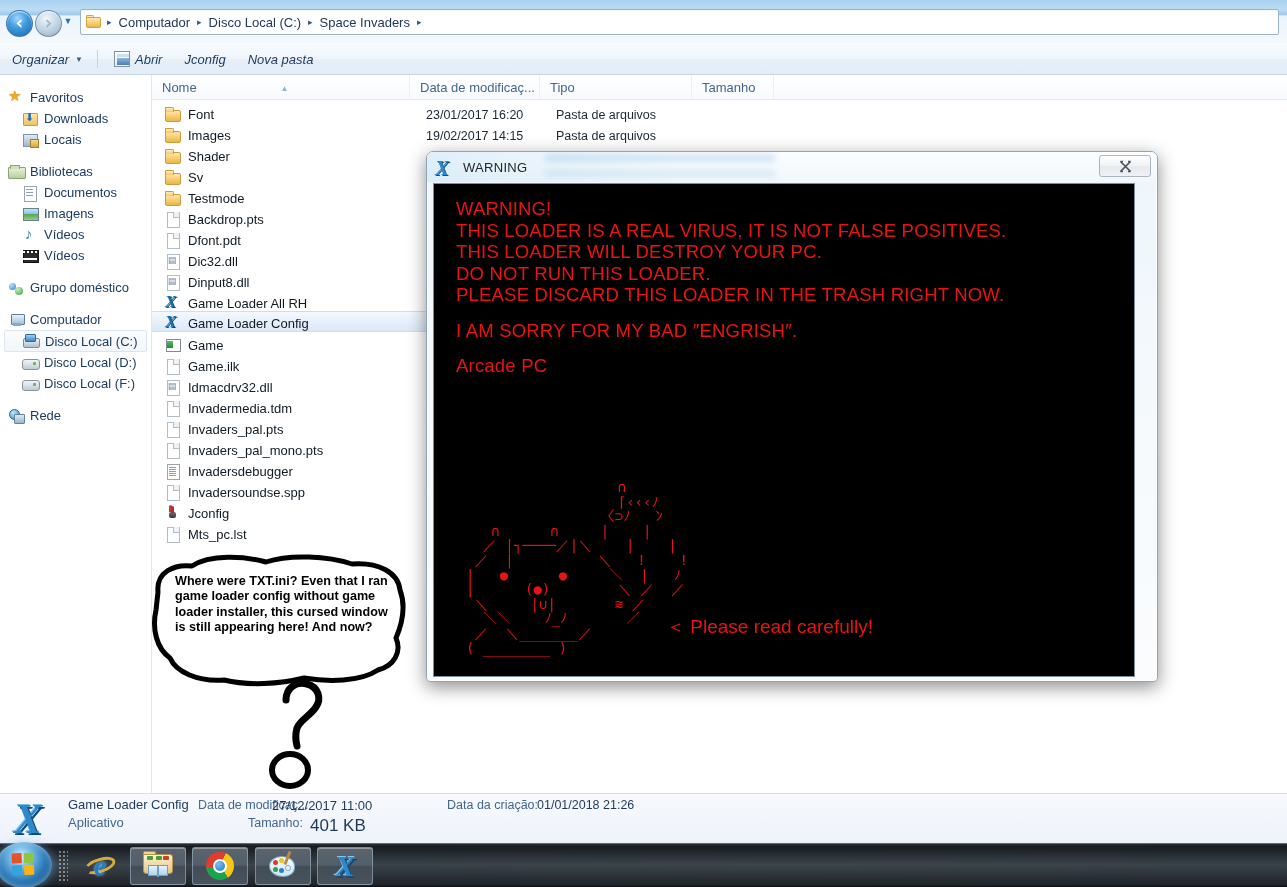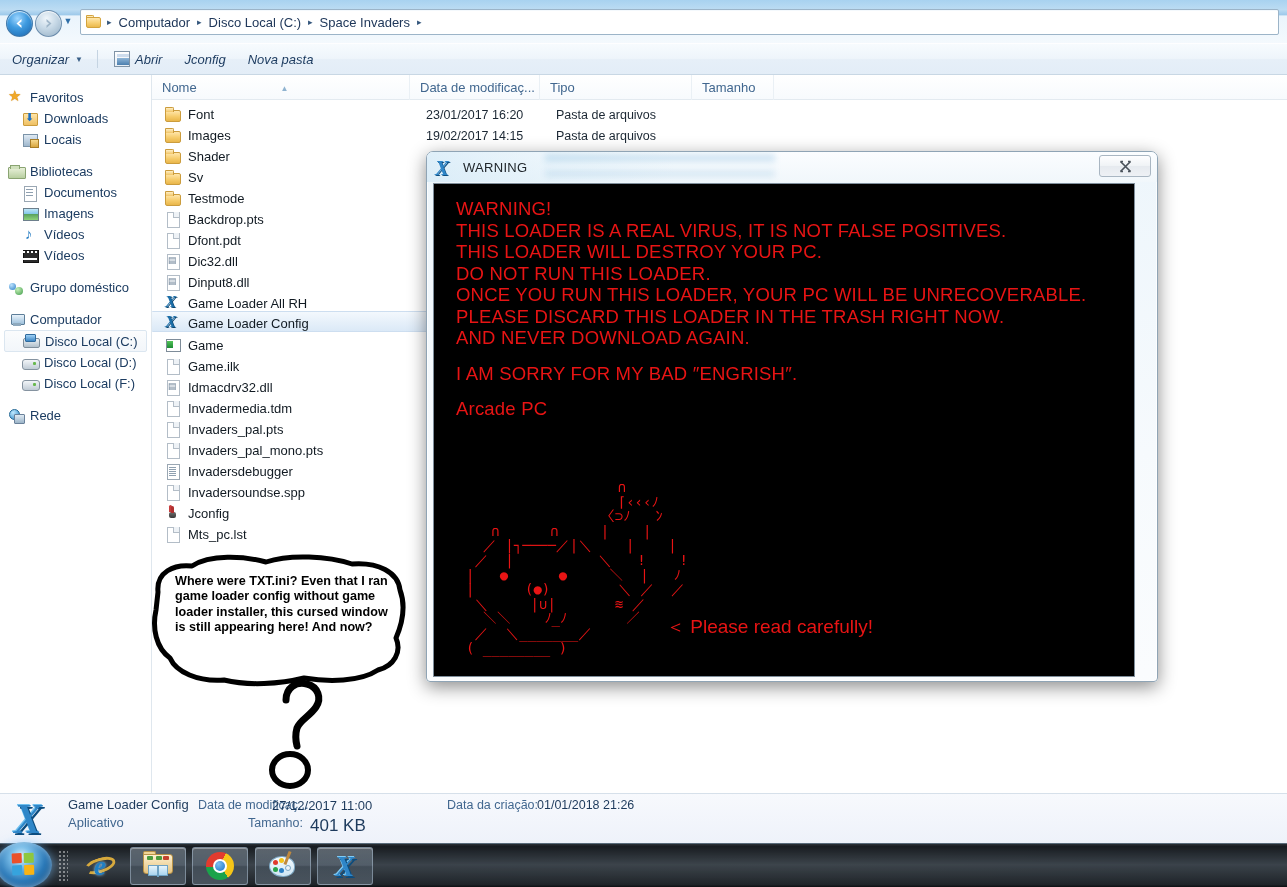--- a/index.html
+++ b/index.html
@@ -686,23 +686,21 @@
       <path d="M1.5 1.5 L4 1.5 M1.5 11.5 L4 11.5 M9 1.5 L11.5 1.5 M9 11.5 L11.5 11.5" stroke="#4a525b" stroke-width="1.6" fill="none"></path>
     </svg>
   </div>
 
   <div class="screen">
     <div style="height:14px"></div>
     <div class="wline">WARNING!</div>
     <div class="wline">THIS LOADER IS A REAL VIRUS, IT IS NOT FALSE POSITIVES.</div>
     <div class="wline">THIS LOADER WILL DESTROY YOUR PC.</div>
     <div class="wline">DO NOT RUN THIS LOADER.</div>
-    <div class="wline">ONCE YOU RUN THIS LOADER, YOUR PC WILL BE UNRECOVERABLE.</div>
     <div class="wline">PLEASE DISCARD THIS LOADER IN THE TRASH RIGHT NOW.</div>
-    <div class="wline">AND NEVER DOWNLOAD AGAIN.</div>
     <div class="wline blank"></div>
     <div class="wline">I AM SORRY FOR MY BAD ″ENGRISH″.</div>
     <div class="wline blank"></div>
     <div class="wline">Arcade PC</div>
 
     <div class="asciiart">                  ∩
                   ⌈‹‹‹ﾉ
                 〈⊃ﾉ   ﾝ
    ∩      ∩     |    |
   ／ |┐────／|＼    |    |

